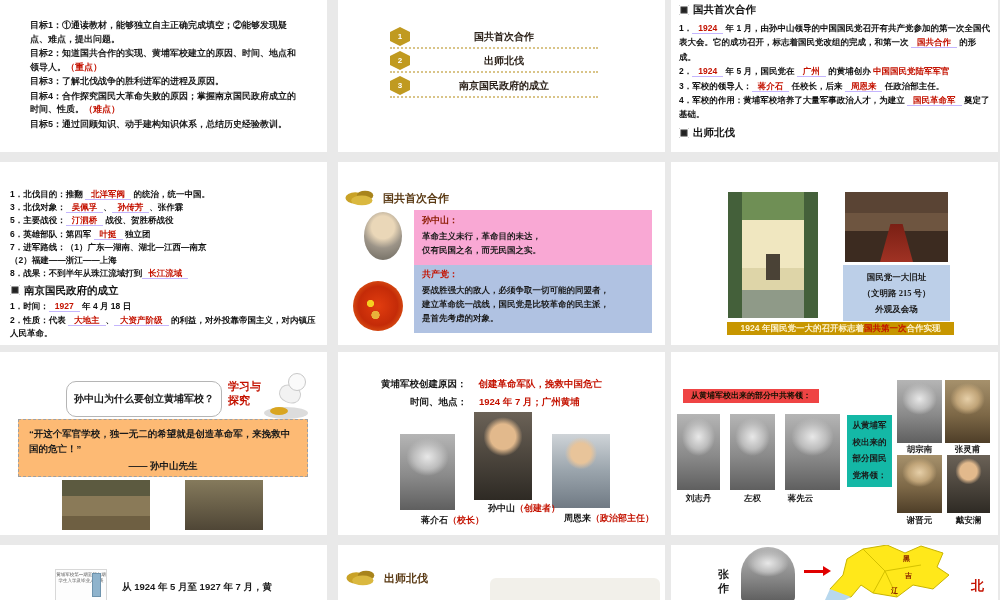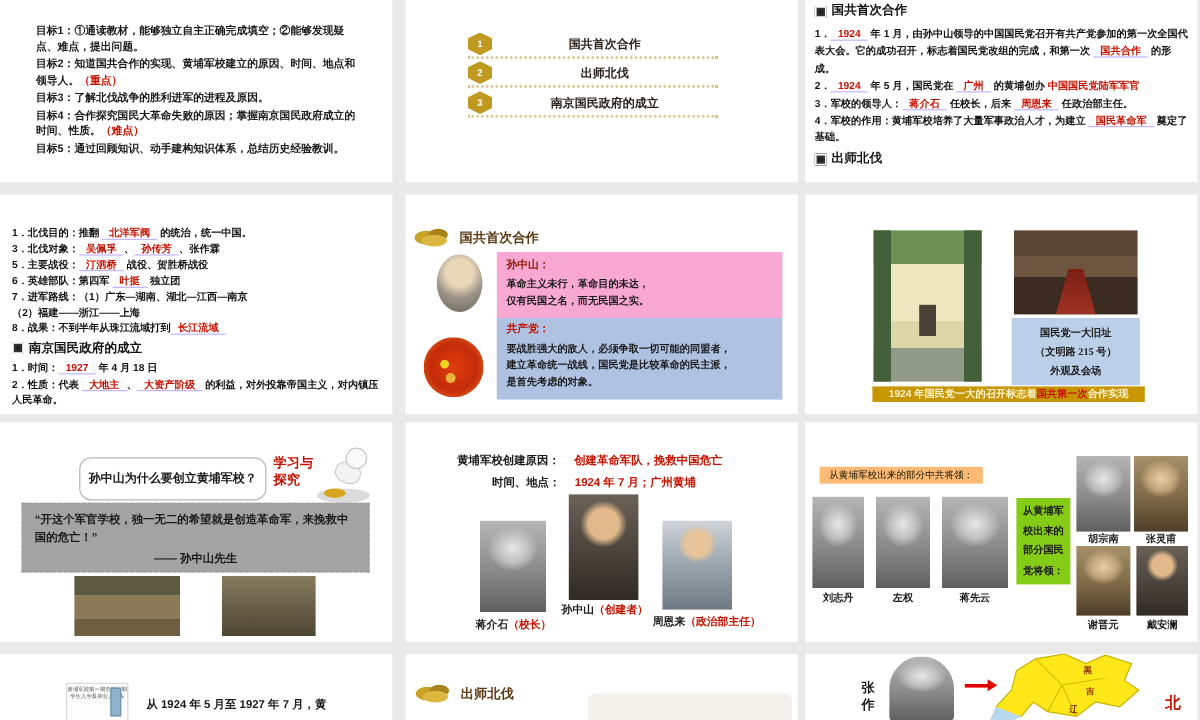--- a/index.html
+++ b/index.html
@@ -49,56 +49,56 @@
   
   .photo{position:absolute;}
   .bw{background:radial-gradient(ellipse 55% 36% at 50% 30%,#e8e8e8 0%,#bdbdbd 45%,rgba(0,0,0,0) 70%),
       linear-gradient(180deg,#b5b5b5 0%,#8a8a8a 55%,#5f5f5f 100%);}
   .sepia{background:radial-gradient(ellipse 55% 36% at 50% 30%,#e6cfa8 0%,#c0a478 45%,rgba(0,0,0,0) 70%),
       linear-gradient(180deg,#a6916c 0%,#7d6847 55%,#4e3e28 100%);}
   .darkp{background:radial-gradient(circle at 50% 28%,#e2b98c 0 18%,rgba(0,0,0,0) 28%),
       linear-gradient(180deg,#6b6257,#2e2a24);}
   .bluep{background:radial-gradient(circle at 50% 26%,#e8c49a 0 16%,rgba(0,0,0,0) 26%),
       linear-gradient(180deg,#cfd4d8 0%,#9aa4ac 50%,#707a84 100%);}
-  .caption{position:absolute;font-size:9px;font-weight:bold;text-align:center;}
+  .caption{position:absolute;font-size:9px;font-weight:bold;text-align:right;}
   .caption-s{position:absolute;font-size:8.5px;font-weight:bold;text-align:center;}
 
   
   .building{background:linear-gradient(90deg,#44603a 0 16%,rgba(0,0,0,0) 16% 84%,#44603a 84%),
             linear-gradient(180deg,#6f8f55 0 22%,#f0e7c0 22% 60%,#ded5a8 60% 78%,#8f9a88 78%);}
   .hall{background:linear-gradient(180deg,#5a4434 0 30%,#6e5540 30% 55%,#3c2b20 55%);}
   .carpet{position:absolute;left:34%;right:34%;top:45%;bottom:0;
           background:linear-gradient(#7a1f14,#a03224);clip-path:polygon(32% 0,68% 0,100% 100%,0 100%);}
   .site-caption{background:#bccfe8;text-align:center;font-size:8.5px;font-weight:bold;line-height:1.9;padding-top:4px;font-family:Liberation Serif, serif;}
   .site-banner{background:#c79600;font-size:8.5px;font-weight:bold;text-align:center;line-height:13px;}
 
   
   .question-box{border:1px solid #b5b5b5;border-radius:10px;display:flex;align-items:center;justify-content:center;
                 font-size:10px;font-weight:bold;background:#fff;}
   .tag{color:#c41200;font-weight:bold;font-size:11px;line-height:1.25;}
-  .quote-box{background:#a3a3a3;border:1px dashed #a0a0a0;font-size:9.5px;font-weight:bold;
+  .quote-box{background:#fdba74;border:1px dashed #a0a0a0;font-size:9.5px;font-weight:bold;
              padding:6px 10px;line-height:1.6;}
   .attribution{text-align:center;margin-top:2px;}
   .gate{background:linear-gradient(180deg,#5c5a40 0 32%,#8a7a58 32% 72%,#6e5f42 72%);}
   .group{background:linear-gradient(180deg,#857a5c,#4f4636);}
   .cp-shadow{position:absolute;left:2px;bottom:0;width:44px;height:12px;border-radius:50%;background:#dcdcdc;}
   .cp-head{position:absolute;right:4px;top:0;width:16px;height:16px;border-radius:50%;
            background:#fafafa;border:1px solid #c8c8c8;}
   .cp-body{position:absolute;right:9px;top:12px;width:20px;height:16px;border-radius:45%;
            background:#f2f2f2;border:1px solid #cfcfcf;transform:rotate(20deg);}
   .cp-gold{position:absolute;left:8px;bottom:4px;width:18px;height:8px;border-radius:50%;background:#d9a520;}
 
   
   .f-line{position:absolute;font-size:9.5px;font-weight:bold;}
   .f-answer{color:#c41200;margin-left:12px;}
 
   
-  .g-banner{position:absolute;background:#fdba74;color:#101000;font-size:8px;font-weight:normal;
+  .g-banner{position:absolute;background:#ef4444;color:#101000;font-size:8px;font-weight:bold;
             text-align:center;line-height:14px;}
-  .orange-label{position:absolute;background:#84cc16;font-size:8.5px;font-weight:bold;
+  .orange-label{position:absolute;background:#14b8a6;font-size:8.5px;font-weight:bold;
                 text-align:center;line-height:1.95;padding-top:2px;}
 
   
   .chart-thumb{position:absolute;background:#fdfdfd;border:1px solid #d8d8d8;font-size:4.5px;
                color:#555;text-align:center;line-height:1.4;padding-top:2px;}
   .chart-bar{position:absolute;right:5px;top:3px;width:7px;height:22px;background:#8fb3cc;border:1px solid #6e93ad;}
   .stats-text{position:absolute;font-size:9.5px;font-weight:bold;}
 
   
   .warlord{position:absolute;width:13px;font-size:11px;font-weight:bold;line-height:1.3;}
@@ -262,21 +262,21 @@
     </div>
   </div>
 
   <div class="slide" style="left:671px;top:352px">
     <div class="g-banner" style="left:12px;top:37px;width:136px;height:14px">从黄埔军校出来的部分中共将领：</div>
     <div class="photo bw" style="left:6px;top:62px;width:43px;height:76px"></div>
     <div class="photo bw" style="left:59px;top:62px;width:45px;height:76px"></div>
     <div class="photo bw" style="left:114px;top:62px;width:55px;height:76px"></div>
     <div class="caption-s" style="left:6px;top:141px;width:43px">刘志丹</div>
     <div class="caption-s" style="left:59px;top:141px;width:45px">左权</div>
-    <div class="caption-s" style="left:114px;top:141px;width:55px">蒋先云</div>
+    <div class="caption-s" style="left:102px;top:141px;width:55px">蒋先云</div>
     <div class="orange-label" style="left:176px;top:63px;width:45px;height:70px">
       <div>从黄埔军</div>
       <div>校出来的</div>
       <div>部分国民</div>
       <div>党将领：</div>
     </div>
     <div class="photo bw" style="left:226px;top:28px;width:45px;height:63px"></div>
     <div class="photo sepia" style="left:274px;top:28px;width:45px;height:63px"></div>
     <div class="caption-s" style="left:226px;top:92px;width:45px">胡宗南</div>
     <div class="caption-s" style="left:274px;top:92px;width:45px">张灵甫</div>

